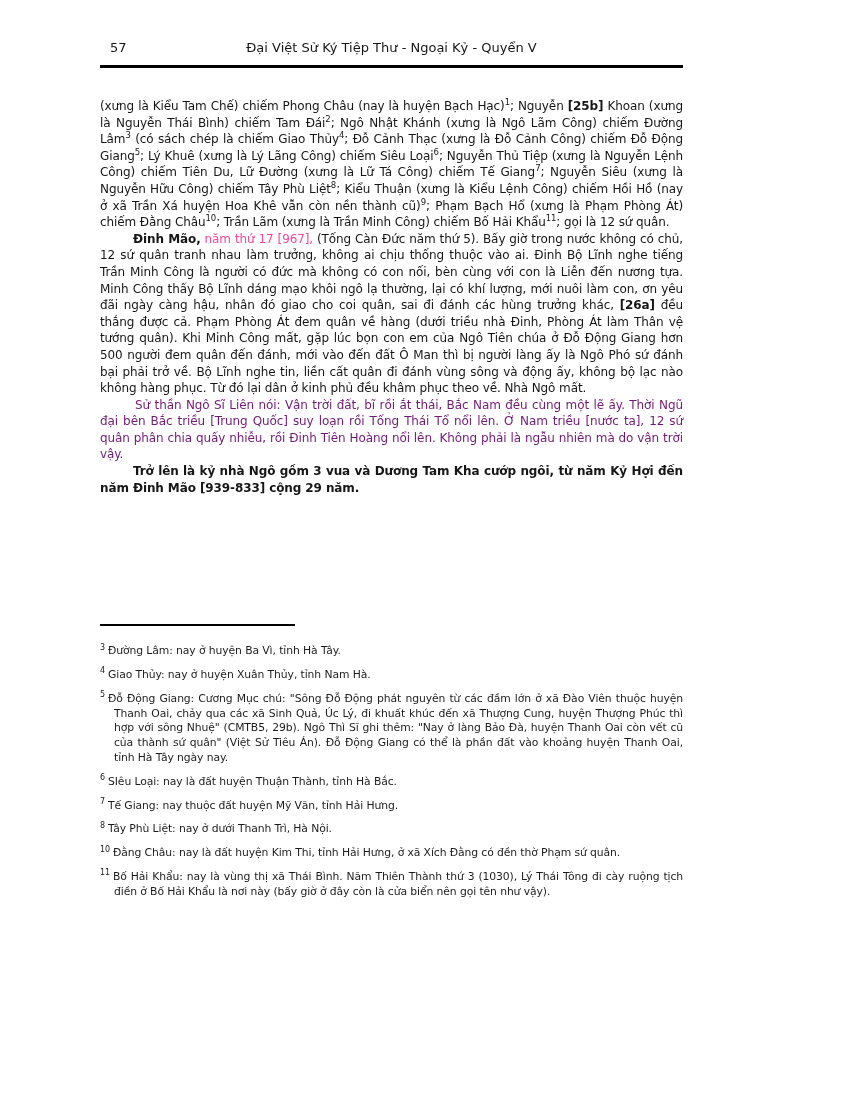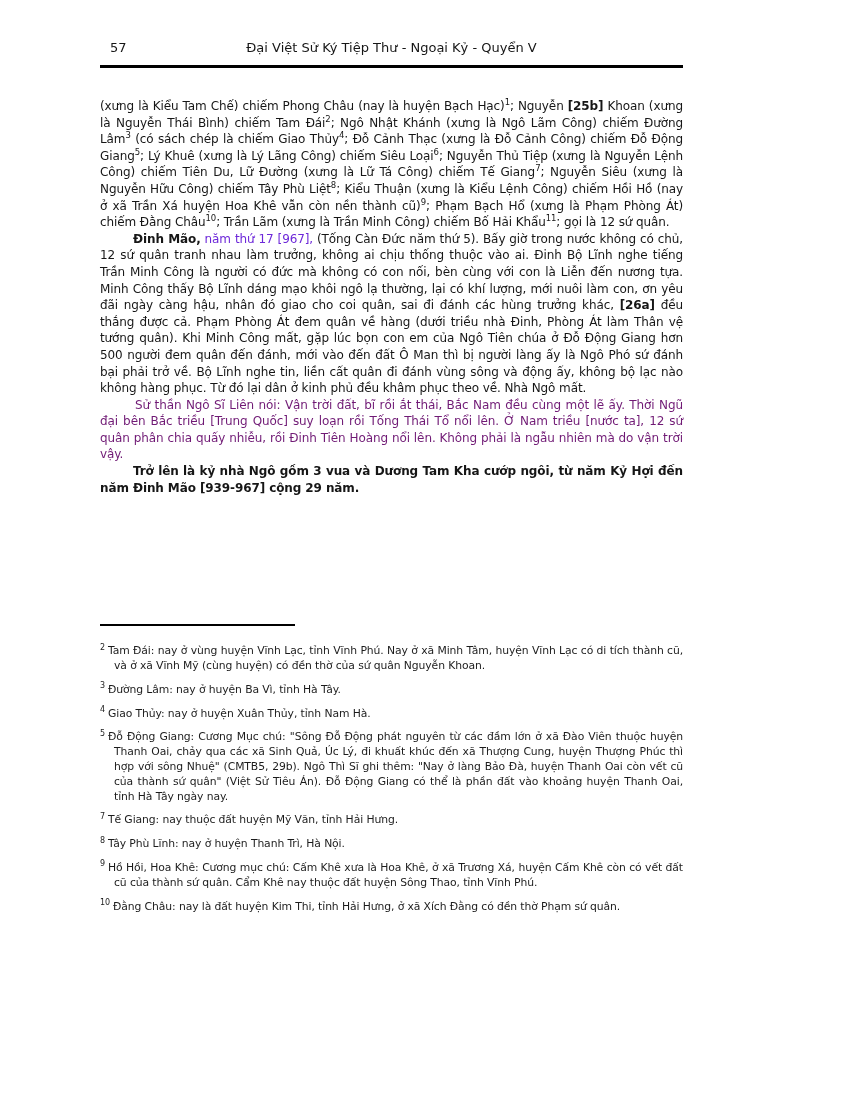--- a/index.html
+++ b/index.html
@@ -16,21 +16,21 @@
   
   .hdr{position:relative;height:18px;font-size:13px;}
   .hdr .pgnum{position:absolute;left:10px;top:0;}
   .hdr .title{text-align:center;}
   .hdr-rule{border:0;border-top:3px solid #000;margin:7px 0 0 0;}
   
   .doc{margin-top:30px;font-size:12px;line-height:16.6px;text-align:justify;letter-spacing:-0.1px;}
   .doc p{margin:0;}
   p.indent{text-indent:33px;}
   .b{font-weight:bold;}
-  .muted{color:#6d28d9;}
+  .muted{color:#ec4899;}
   sup{font-size:8.5px;line-height:0;vertical-align:super;}
   .commentary{
     margin:8px 0 0 115px;
     text-indent:35px;
     color:#701a75;
   }
   .closing{
     margin-top:11px;
     font-weight:bold;
     text-indent:33px;
@@ -50,40 +50,40 @@
   <div class="hdr">
     <span class="pgnum">57</span>
     <div class="title">Đại Việt Sử Ký Tiệp Thư - Ngoại Kỷ - Quyển V</div>
   </div>
   <hr class="hdr-rule">
 
   <div class="doc">
     <p><span>(xưng là Kiểu Tam Chế) chiếm Phong Châu (nay là huyện Bạch Hạc)</span><sup>1</sup><span>;  Nguyễn </span><span class="b">[25b]</span><span> Khoan (xưng là Nguyễn Thái Bình) chiếm Tam Đái</span><sup>2</sup><span>;  Ngô Nhật Khánh (xưng là Ngô Lãm Công) chiếm Đường Lâm</span><sup>3</sup><span> (có sách chép là chiếm Giao Thủy</span><sup>4</sup><span>;  Đỗ Cảnh Thạc (xưng là Đỗ Cảnh Công) chiếm Đỗ Động Giang</span><sup>5</sup><span>;  Lý Khuê (xưng là Lý Lãng Công) chiếm Siêu Loại</span><sup>6</sup><span>;  Nguyễn Thủ Tiệp (xưng là Nguyễn Lệnh Công) chiếm Tiên Du, Lữ Đường (xưng là Lữ Tá Công) chiếm Tế Giang</span><sup>7</sup><span>;  Nguyễn Siêu (xưng là Nguyễn Hữu Công) chiếm Tây Phù Liệt</span><sup>8</sup><span>;  Kiểu Thuận (xưng là Kiểu Lệnh Công) chiếm Hồi Hồ (nay ở xã Trần Xá huyện Hoa Khê vẫn còn nền thành cũ)</span><sup>9</sup><span>;  Phạm Bạch Hổ (xưng là Phạm Phòng Át) chiếm Đằng Châu</span><sup>10</sup><span>;  Trần Lãm (xưng là Trần Minh Công) chiếm Bố Hải Khẩu</span><sup>11</sup><span>;  gọi là 12 sứ quân.</span></p>
     <p class="indent"><span class="b">Đinh Mão,</span><span class="muted"> năm thứ 17 [967], </span><span>(Tống Càn Đức năm thứ 5).  Bấy giờ trong nước không có chủ, 12 sứ quân tranh nhau làm trưởng, không ai chịu thống thuộc vào ai.  Đinh Bộ Lĩnh nghe tiếng Trần Minh Công là người có đức mà không có con nối, bèn cùng với con là Liễn đến nương tựa.  Minh Công thấy Bộ Lĩnh dáng mạo khôi ngô lạ thường, lại có khí lượng, mới nuôi làm con, ơn yêu đãi ngày càng hậu, nhân đó giao cho coi quân, sai đi đánh các hùng trưởng khác, </span><span class="b">[26a]</span><span> đều thắng được cả.  Phạm Phòng Át đem quân về hàng (dưới triều nhà Đinh, Phòng Át làm Thân vệ tướng quân).  Khi Minh Công mất, gặp lúc bọn con em của Ngô Tiên chúa ở Đỗ Động Giang hơn 500 người đem quân đến đánh, mới vào đến đất Ô Man thì bị người làng ấy là Ngô Phó sứ đánh bại phải trở về.  Bộ Lĩnh nghe tin, liền cất quân đi đánh vùng sông và động ấy, không bộ lạc nào không hàng phục.  Từ đó lại dân ở kinh phủ đều khâm phục theo về.  Nhà Ngô mất.</span></p>
     <p class="commentary"><span>Sử thần Ngô Sĩ Liên nói: Vận trời đất, bĩ rồi ắt thái, Bắc Nam đều cùng một lẽ ấy.  Thời Ngũ đại bên Bắc triều [Trung Quốc] suy loạn rồi Tống Thái Tổ nổi lên.  Ở Nam triều [nước ta], 12 sứ quân phân chia quấy nhiễu, rồi Đinh Tiên Hoàng nổi lên.  Không phải là ngẫu nhiên mà do vận trời vậy.</span></p>
-    <p class="closing"><span>Trở lên là kỷ nhà Ngô gồm 3 vua và Dương Tam Kha cướp ngôi, từ năm Kỷ Hợi đến năm Đinh Mão [939-967] cộng 29 năm.</span></p>
+    <p class="closing"><span>Trở lên là kỷ nhà Ngô gồm 3 vua và Dương Tam Kha cướp ngôi, từ năm Kỷ Hợi đến năm Đinh Mão [939-833] cộng 29 năm.</span></p>
   </div>
 
   <div class="fnsec">
     <hr class="fn-rule">
     <div class="fnlist">
 
-  <p class="fn"><sup>2</sup><span>Tam Đái: nay ở vùng huyện Vĩnh Lạc, tỉnh Vĩnh Phú.  Nay ở xã Minh Tâm, huyện Vĩnh Lạc có di tích thành cũ, và ở xã Vĩnh Mỹ (cùng huyện) có đền thờ của sứ quân Nguyễn Khoan.</span></p>
 
   <p class="fn"><sup>3</sup><span>Đường Lâm: nay ở huyện Ba Vì, tỉnh Hà Tây.</span></p>
 
   <p class="fn"><sup>4</sup><span>Giao Thủy: nay ở huyện Xuân Thủy, tỉnh Nam Hà.</span></p>
 
   <p class="fn"><sup>5</sup><span>Đỗ Động Giang: Cương Mục chú: "Sông Đỗ Động phát nguyên từ các đầm lớn ở xã Đào Viên thuộc huyện Thanh Oai, chảy qua các xã Sinh Quả, Úc Lý, đi khuất khúc đến xã Thượng Cung, huyện Thượng Phúc thì hợp với sông Nhuệ" (CMTB5, 29b).  Ngô Thì Sĩ ghi thêm: "Nay ở làng Bảo Đà, huyện Thanh Oai còn vết cũ của thành sứ quân" (Việt Sử Tiêu Án).  Đỗ Động Giang có thể là phần đất vào khoảng huyện Thanh Oai, tỉnh Hà Tây ngày nay.</span></p>
 
+  <p class="fn"><sup>6</sup><span>SIêu Loại: nay là đất huyện Thuận Thành, tỉnh Hà Bắc.</span></p>
 
   <p class="fn"><sup>7</sup><span>Tế Giang: nay thuộc đất huyện Mỹ Văn, tỉnh Hải Hưng.</span></p>
 
-  <p class="fn"><sup>8</sup><span>Tây Phù Lĩnh: nay ở huyện Thanh Trì, Hà Nội.</span></p>
+  <p class="fn"><sup>8</sup><span>Tây Phù Liệt: nay ở dưới Thanh Trì, Hà Nội.</span></p>
 
-  <p class="fn"><sup>9</sup><span>Hồ Hồi, Hoa Khê: Cương mục chú: Cấm Khê xưa là Hoa Khê, ở xã Trương Xá, huyện Cấm Khê còn có vết đất cũ của thành sứ quân.  Cẩm Khê nay thuộc đất huyện Sông Thao, tỉnh Vĩnh Phú.</span></p>
 
   <p class="fn"><sup>10</sup><span>Đằng Châu: nay là đất huyện Kim Thi, tỉnh Hải Hưng, ở xã Xích Đằng có đền thờ Phạm sứ quân.</span></p>
 
+  <p class="fn"><sup>11</sup><span>Bố Hải Khẩu: nay là vùng thị xã Thái Bình.  Năm Thiên Thành thứ 3 (1030),  Lý Thái Tông đi cày ruộng tịch điền ở Bố Hải Khẩu là nơi này (bấy giờ ở đây còn là cửa biển nên gọi tên như vậy).</span></p>
 </div>
   </div>
 
 </div>
 
 </body></html>

